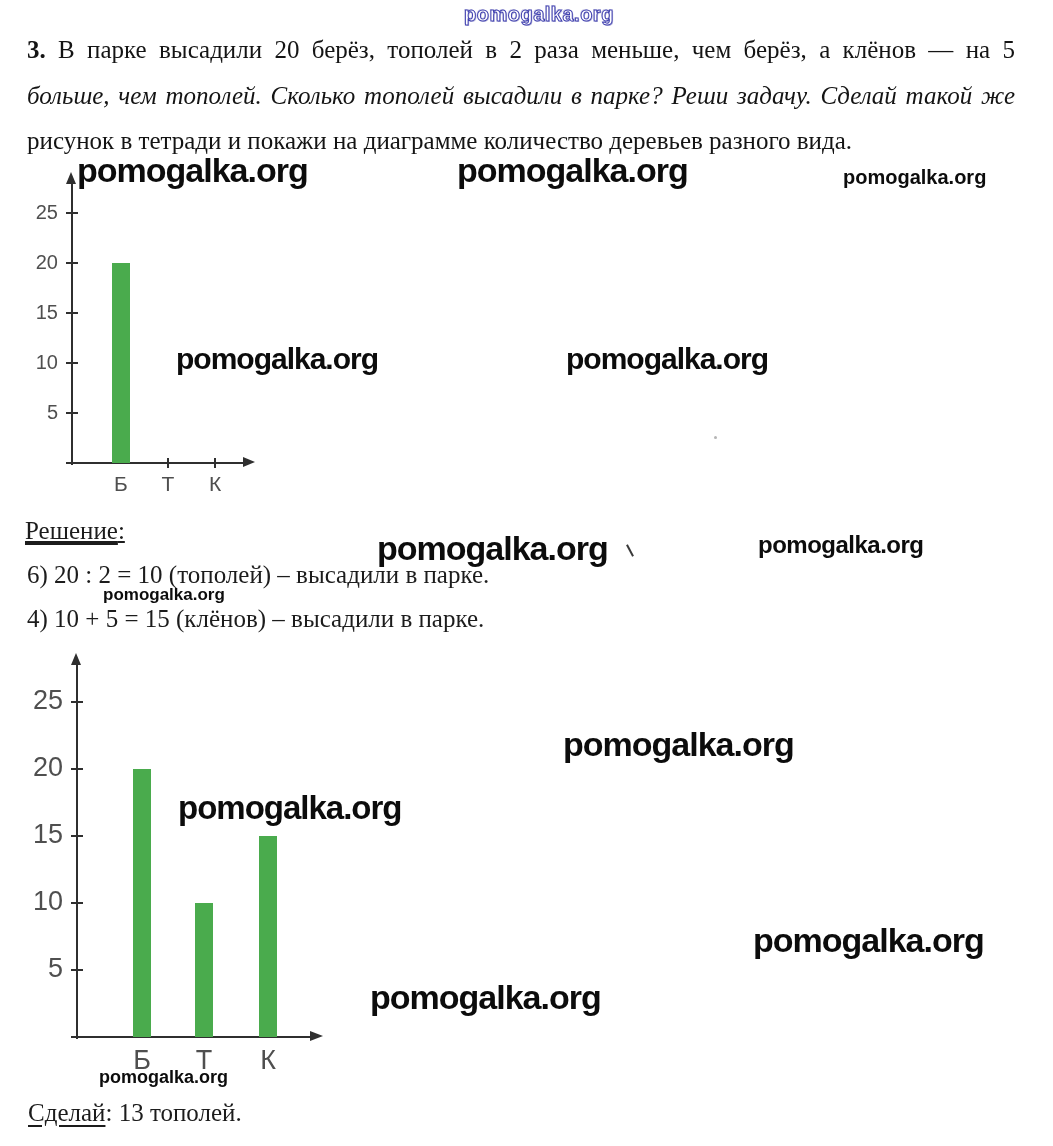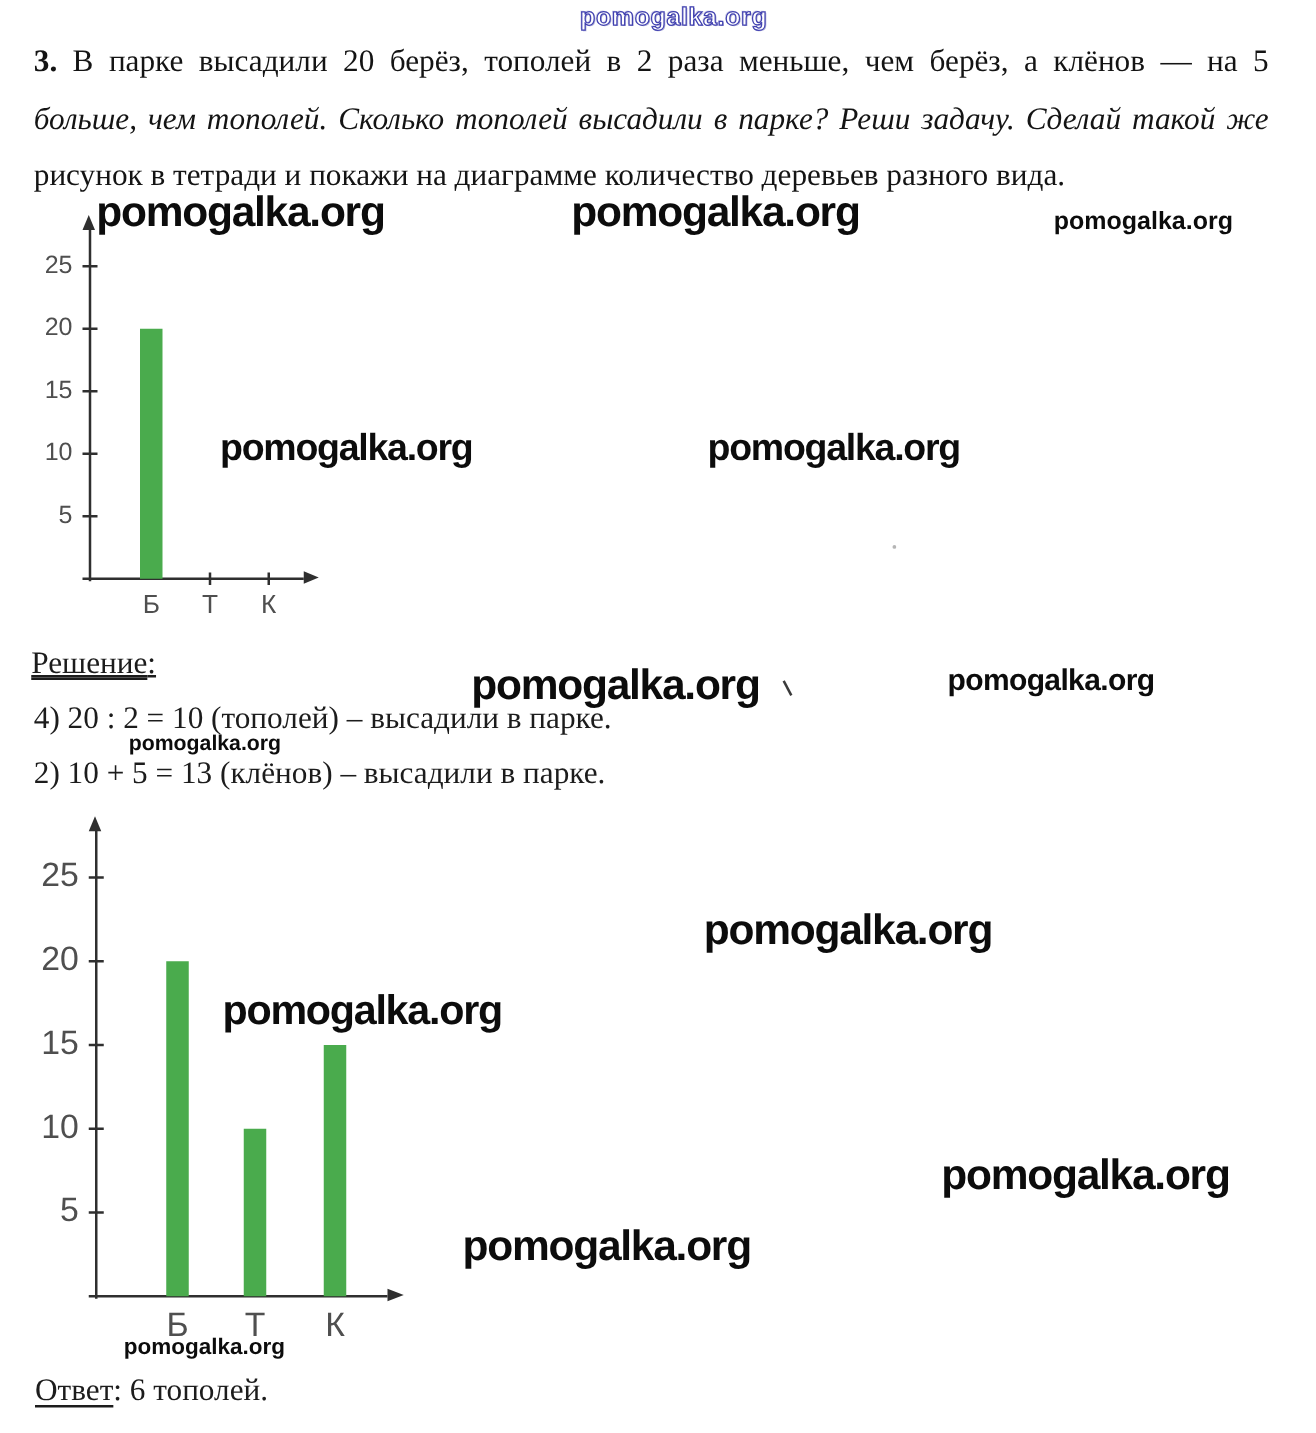--- a/index.html
+++ b/index.html
@@ -66,22 +66,22 @@
     <div style="position: absolute; left: 199px; top: 473px; width: 32px; text-align: center; color: rgb(79, 79, 79); font-size: 21px; font-family: &quot;Liberation Sans&quot;, sans-serif; line-height: 1;">К</div>
   </div>
 
 <div class="wm" style="left:176px; top:344px; font-size:30px;">pomogalka.org</div>
 <div class="wm" style="left:566px; top:344px; font-size:30px;">pomogalka.org</div>
 
 <div class="artifact" style="left:714px; top:436px; width:3px; height:3px; background:#b5b5b5; border-radius:50%;"></div>
 <div class="artifact" style="left:629px; top:544px; width:2px; height:13px; background:#3a3a3a; transform:rotate(-28deg);"></div>
 
 <div class="serif-line" style="left:25px; top:517px;text-decoration:underline;"><span class="underl">Решение</span><span>:</span></div>
-<div class="serif-line" style="left:27px; top:561px;">4) 20 : 2 = 10 (тополей) – высадили в парке.</div>
-<div class="serif-line" style="left:27px; top:605px;">2) 10 + 5 = 13 (клёнов) – высадили в парке.</div>
+<div class="serif-line" style="left:27px; top:561px;">6) 20 : 2 = 10 (тополей) – высадили в парке.</div>
+<div class="serif-line" style="left:27px; top:605px;">4) 10 + 5 = 15 (клёнов) – высадили в парке.</div>
 
 <div class="wm" style="left:377px; top:531px; font-size:34px;">pomogalka.org</div>
 <div class="wm" style="left:758px; top:533px; font-size:24px; letter-spacing:-0.5px;">pomogalka.org</div>
 <div class="wm" style="left:103px; top:586px; font-size:17px; letter-spacing:0;">pomogalka.org</div>
 
 <div class="chart" id="chart2">
     <div style="position: absolute; left: 76px; top: 661px; width: 2px; height: 378px; background: rgb(47, 47, 47);"></div>
     <div style="position: absolute; left: 71px; top: 653px; width: 0px; height: 0px; border-left: 5px solid transparent; border-right: 5px solid transparent; border-bottom: 12px solid rgb(47, 47, 47);"></div>
     <div style="position: absolute; left: 71px; top: 1036px; width: 239px; height: 2px; background: rgb(47, 47, 47);"></div>
     <div style="position: absolute; left: 310px; top: 1031px; width: 0px; height: 0px; border-top: 5px solid transparent; border-bottom: 5px solid transparent; border-left: 13px solid rgb(47, 47, 47);"></div>
@@ -102,13 +102,13 @@
     <div style="position: absolute; left: 259px; top: 836px; width: 18px; height: 201px; background: rgb(74, 171, 77);"></div>
     <div style="position: absolute; left: 252px; top: 1047px; width: 32px; text-align: center; color: rgb(79, 79, 79); font-size: 27px; font-family: &quot;Liberation Sans&quot;, sans-serif; line-height: 1;">К</div>
   </div>
 
 <div class="wm" style="left:178px; top:791px; font-size:33px;">pomogalka.org</div>
 <div class="wm" style="left:563px; top:727px; font-size:34px;">pomogalka.org</div>
 <div class="wm" style="left:753px; top:923px; font-size:34px;">pomogalka.org</div>
 <div class="wm" style="left:370px; top:980px; font-size:34px;">pomogalka.org</div>
 <div class="wm" style="left:99px; top:1068px; font-size:18px; letter-spacing:0;">pomogalka.org</div>
 
-<div class="serif-line" style="left:28px; top:1099px;"><span class="underl">Ответ</span><span>: 6 тополей.</span></div>
+<div class="serif-line" style="left:28px; top:1099px;"><span class="underl">Сделай</span><span>: 13 тополей.</span></div>
 
 </body></html>

